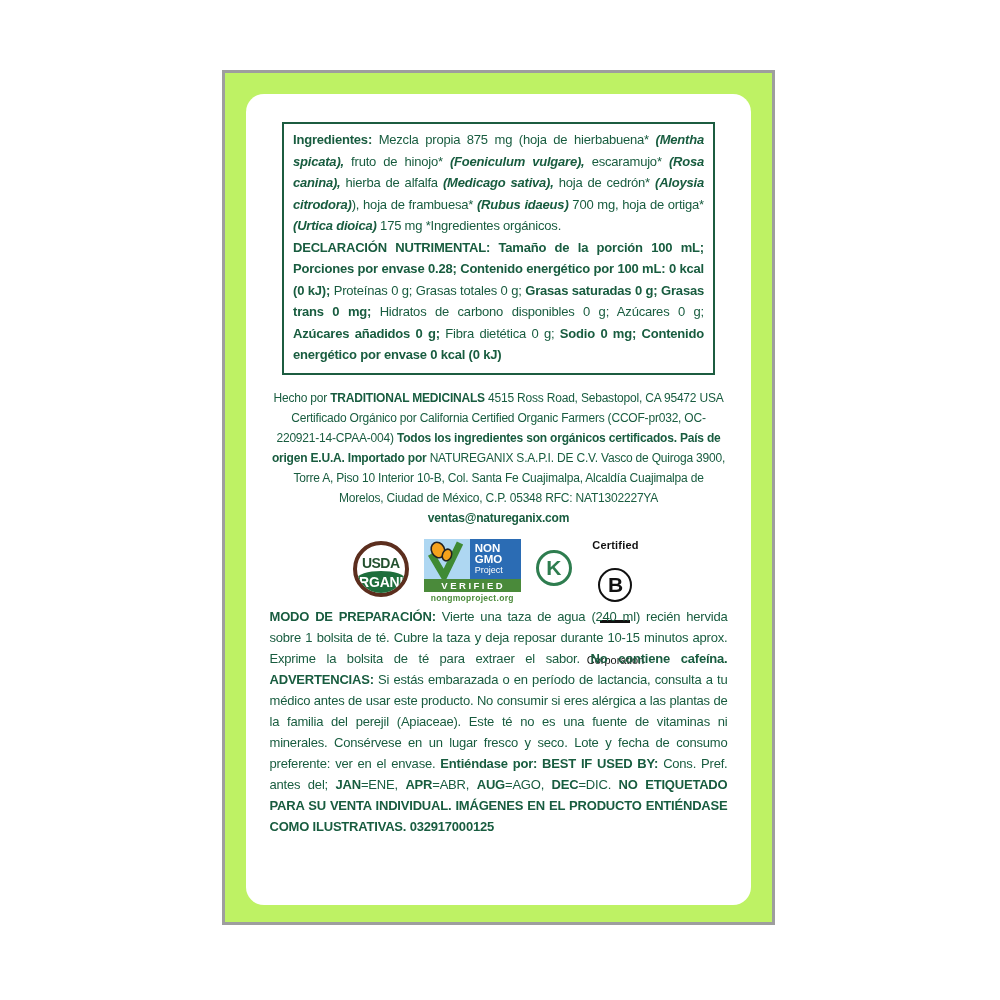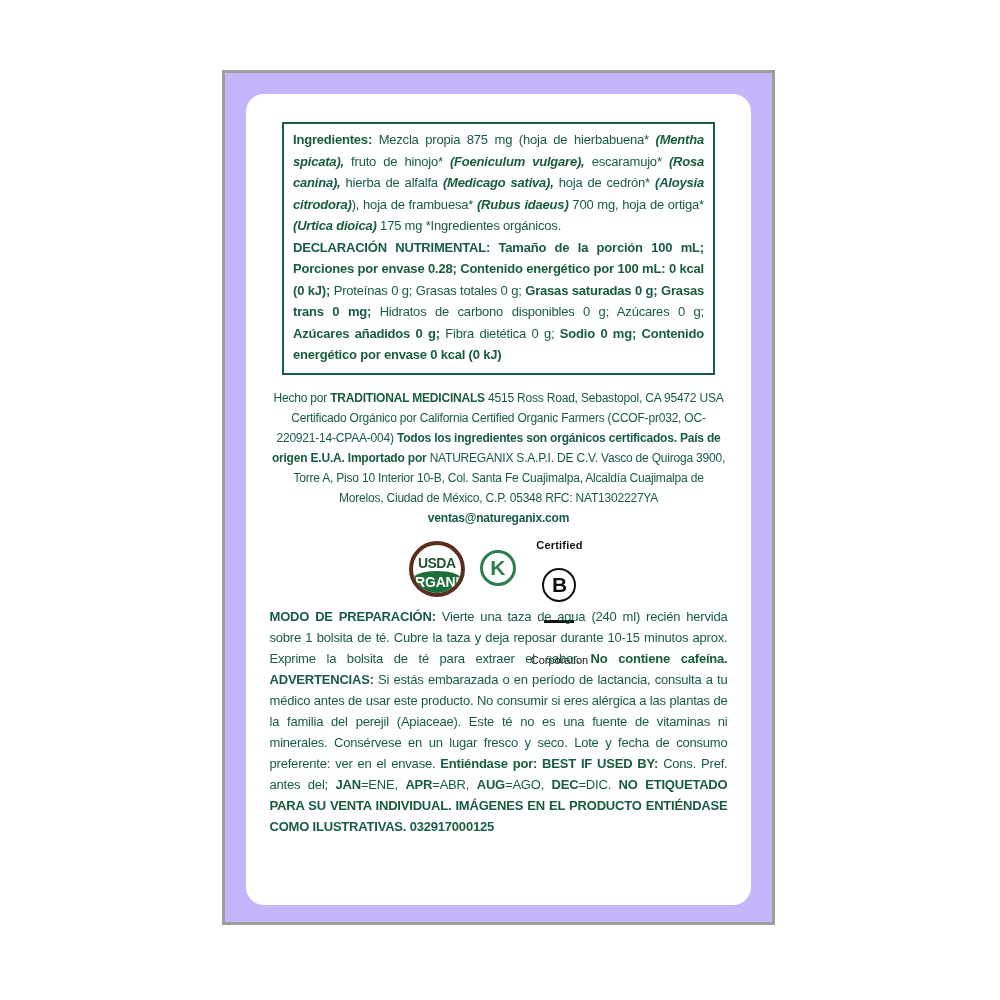--- a/index.html
+++ b/index.html
@@ -3,21 +3,21 @@
 <meta charset="utf-8">
 <style>
   html, body { margin: 0; padding: 0; background: #ffffff; }
   body {
     width: 1000px; height: 1000px; position: relative;
     font-family: "Liberation Sans", sans-serif;
   }
   .card {
     position: absolute; left: 222px; top: 70px;
     width: 553px; height: 855px; box-sizing: border-box;
-    background: #c4b5fd; border: 3px solid #9e9e9e;
+    background: #bef264; border: 3px solid #9e9e9e;
   }
   .inner {
     position: absolute; left: 21px; right: 21px; top: 21px; bottom: 17px;
     background: #ffffff; border-radius: 18px; overflow: hidden;
     color: #185c3f;
   }
   .ing-box {
     width: 433px; margin: 28px auto 0; box-sizing: border-box;
     border: 2px solid #1c5c40; padding: 5px 9px 7px;
   }
@@ -107,20 +107,38 @@
 
       <div class="usda">
         <div class="usda-top">
           <span>USDA</span>
         </div>
         <div class="usda-bottom">
           <span>ORGANIC</span>
         </div>
       </div>
 
+      <div class="ngmo">
+        <div class="ngmo-main">
+          <div class="ngmo-art">
+            <svg viewBox="0 0 46 40" width="46" height="40" aria-hidden="true">
+              <path d="M7 15 L20 37 L36 4" stroke="#3f8a34" stroke-width="7" fill="none"></path>
+              <ellipse cx="14" cy="11" rx="6.5" ry="8" fill="#f5a21c" stroke="#222222" stroke-width="1.6" transform="rotate(-28 14 11)"></ellipse>
+              <ellipse cx="23" cy="16" rx="4.5" ry="6" fill="#f5a21c" stroke="#222222" stroke-width="1.6" transform="rotate(22 23 16)"></ellipse>
+            </svg>
+          </div>
+          <div class="ngmo-blue">
+            <span>NON</span>
+            <span>GMO</span>
+            <span class="proj">Project</span>
+          </div>
+        </div>
+        <div class="ngmo-verified">VERIFIED</div>
+        <div class="ngmo-url">nongmoproject.org</div>
+      </div>
 
       <div class="kosher">
         <span>K</span>
       </div>
 
       <div class="bcorp">
         <div class="bcorp-top">Certified</div>
         <div class="bcorp-circle">
           <span>B</span>
         </div>

